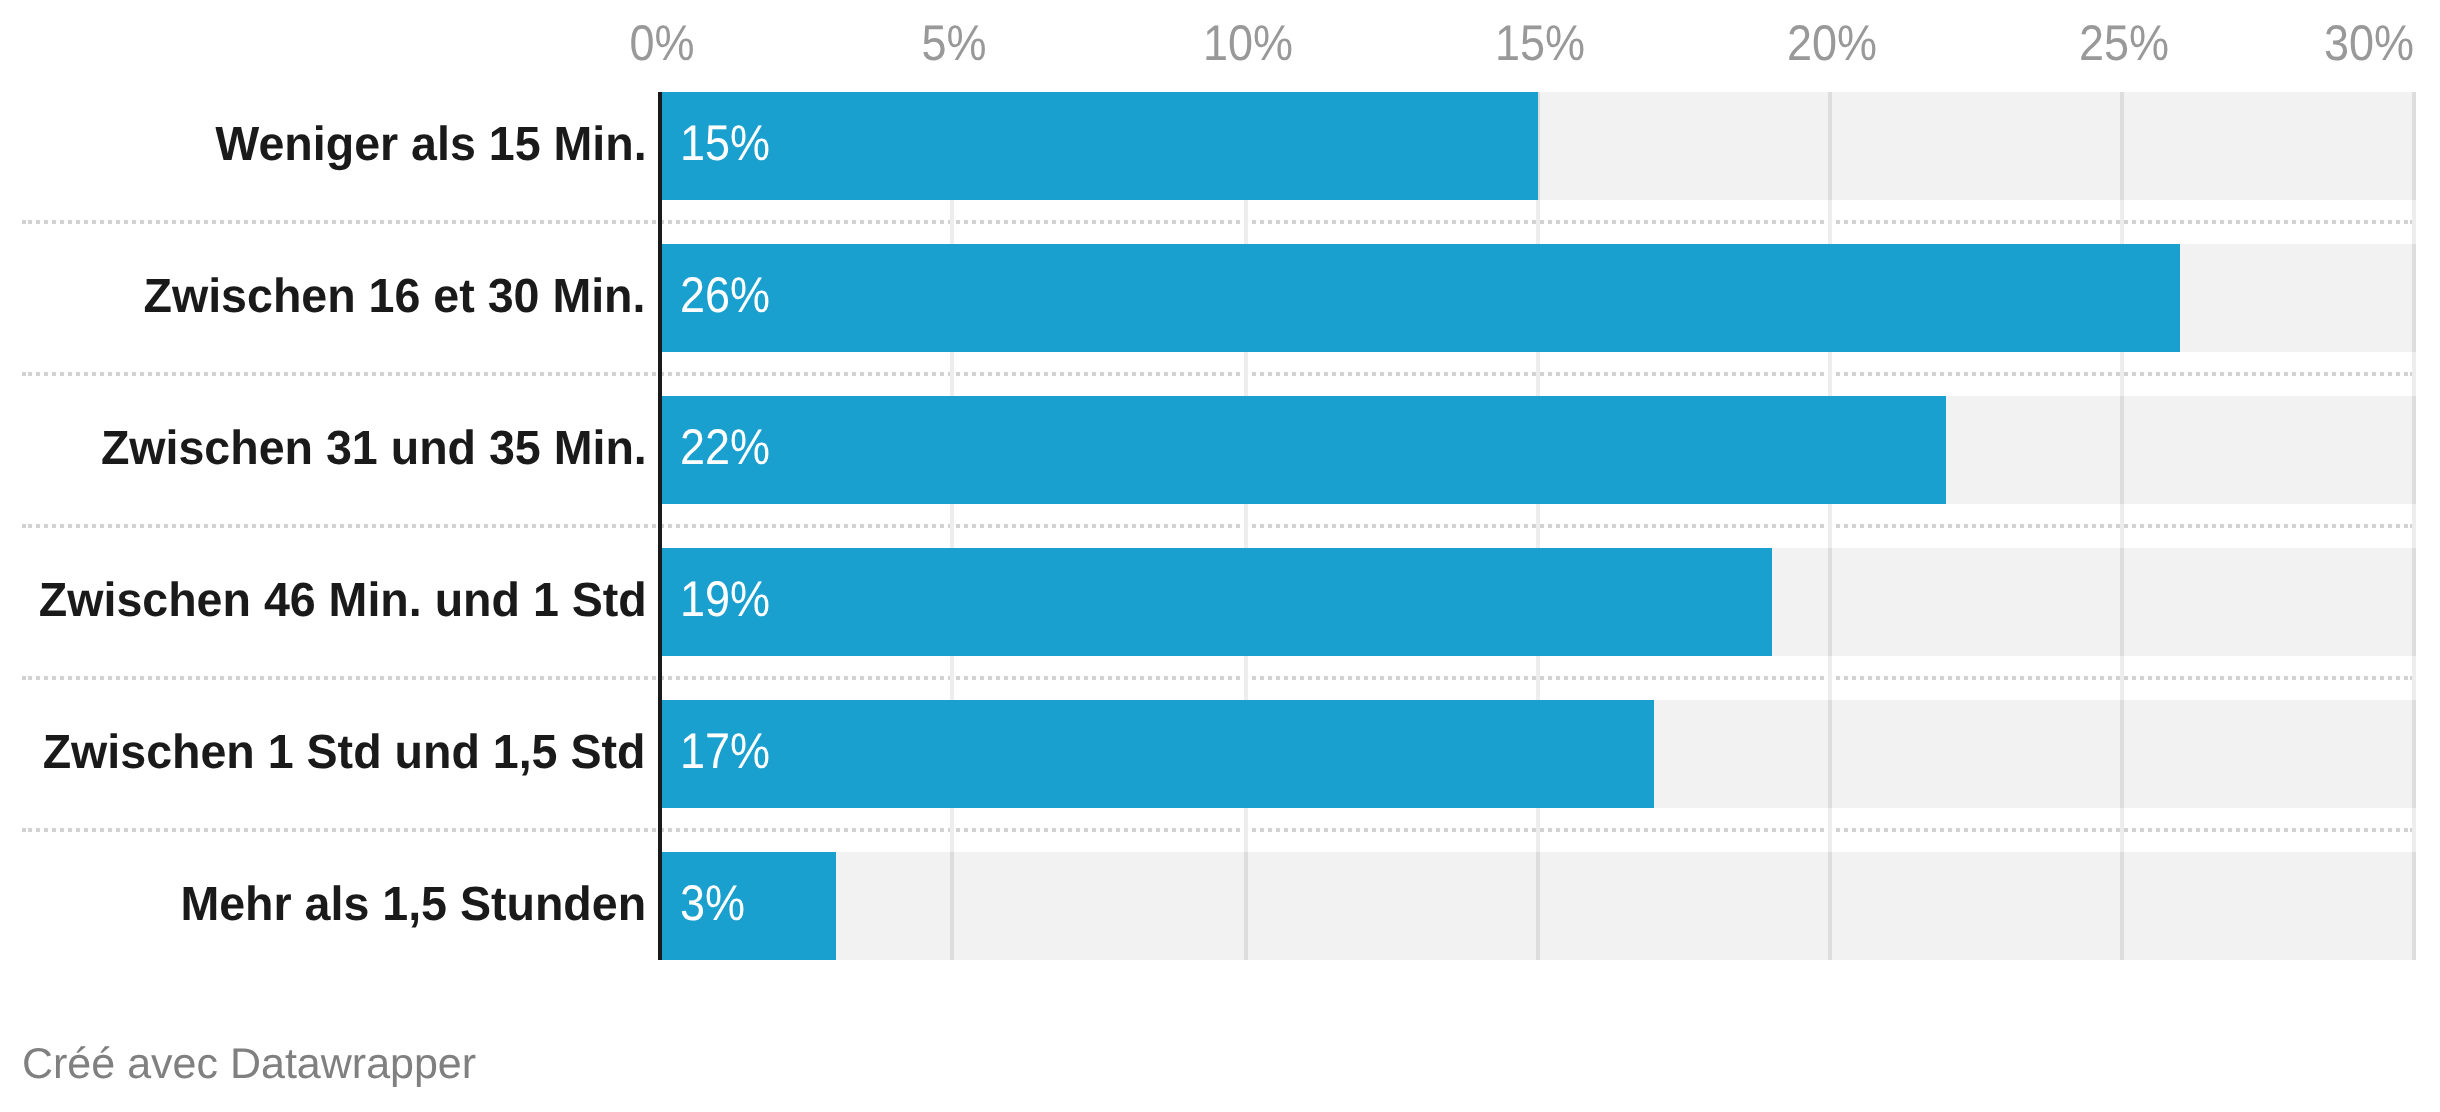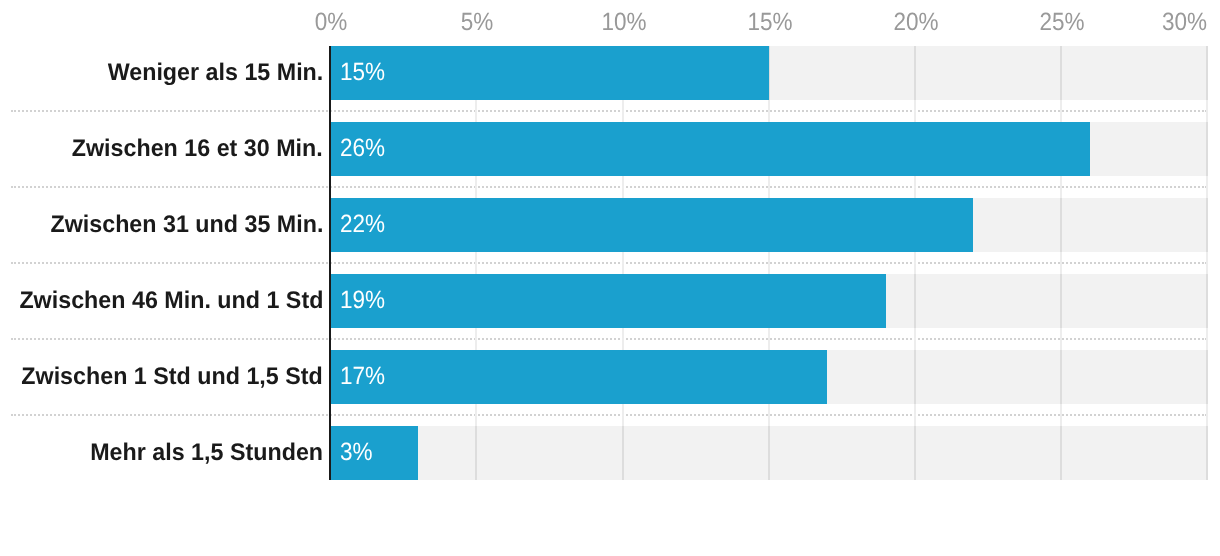--- a/index.html
+++ b/index.html
@@ -135,15 +135,16 @@
     <div class="rowlabel" style="right: 897px; top: 362.9px;">Zwischen 1 Std und 1,5 Std</div>
     <div class="rowlabel" style="right: 897px; top: 438.9px;">Mehr als 1,5 Stunden</div>
 
     <div class="barlabel" style="left: 339.7px; top: 58.4px;">15%</div>
     <div class="barlabel" style="left: 339.7px; top: 134.4px;">26%</div>
     <div class="barlabel" style="left: 339.7px; top: 210.4px;">22%</div>
     <div class="barlabel" style="left: 339.7px; top: 286.4px;">19%</div>
     <div class="barlabel" style="left: 339.7px; top: 362.4px;">17%</div>
     <div class="barlabel" style="left: 339.7px; top: 438.4px;">3%</div>
 
+    <div class="credit">Créé avec Datawrapper</div>
   </div>
 
 </div>
 
 </body></html>

